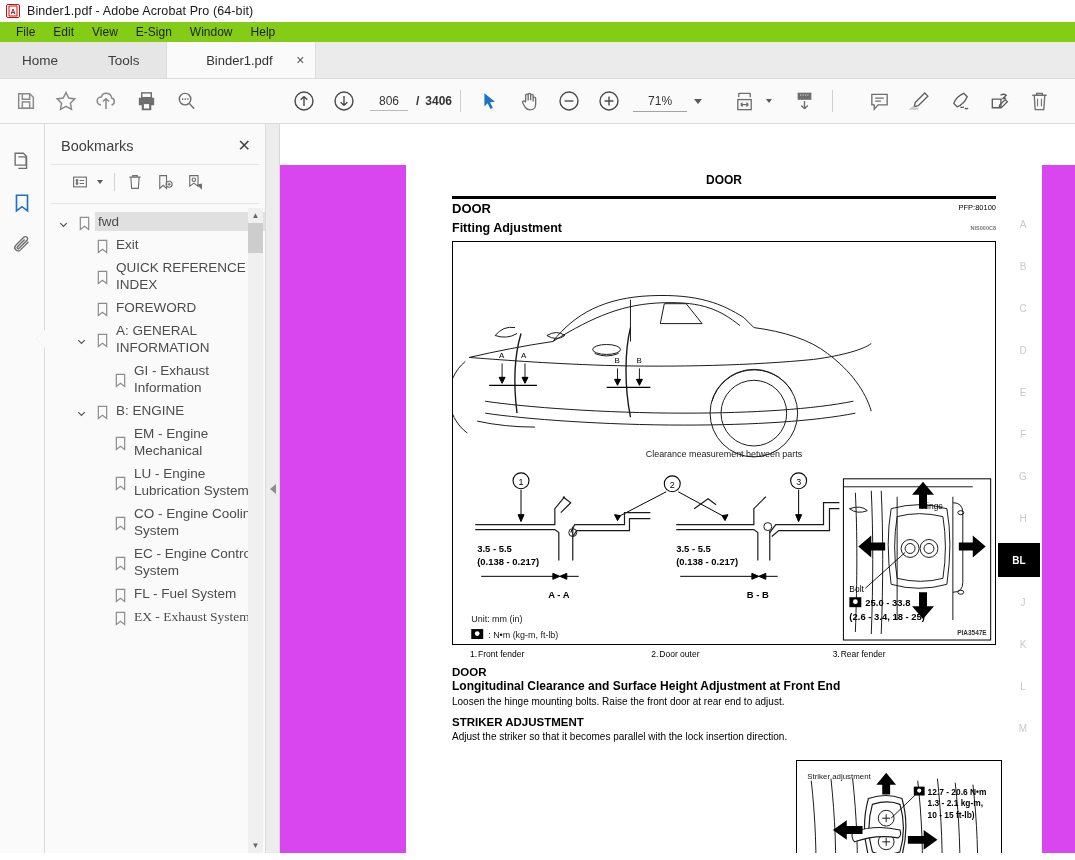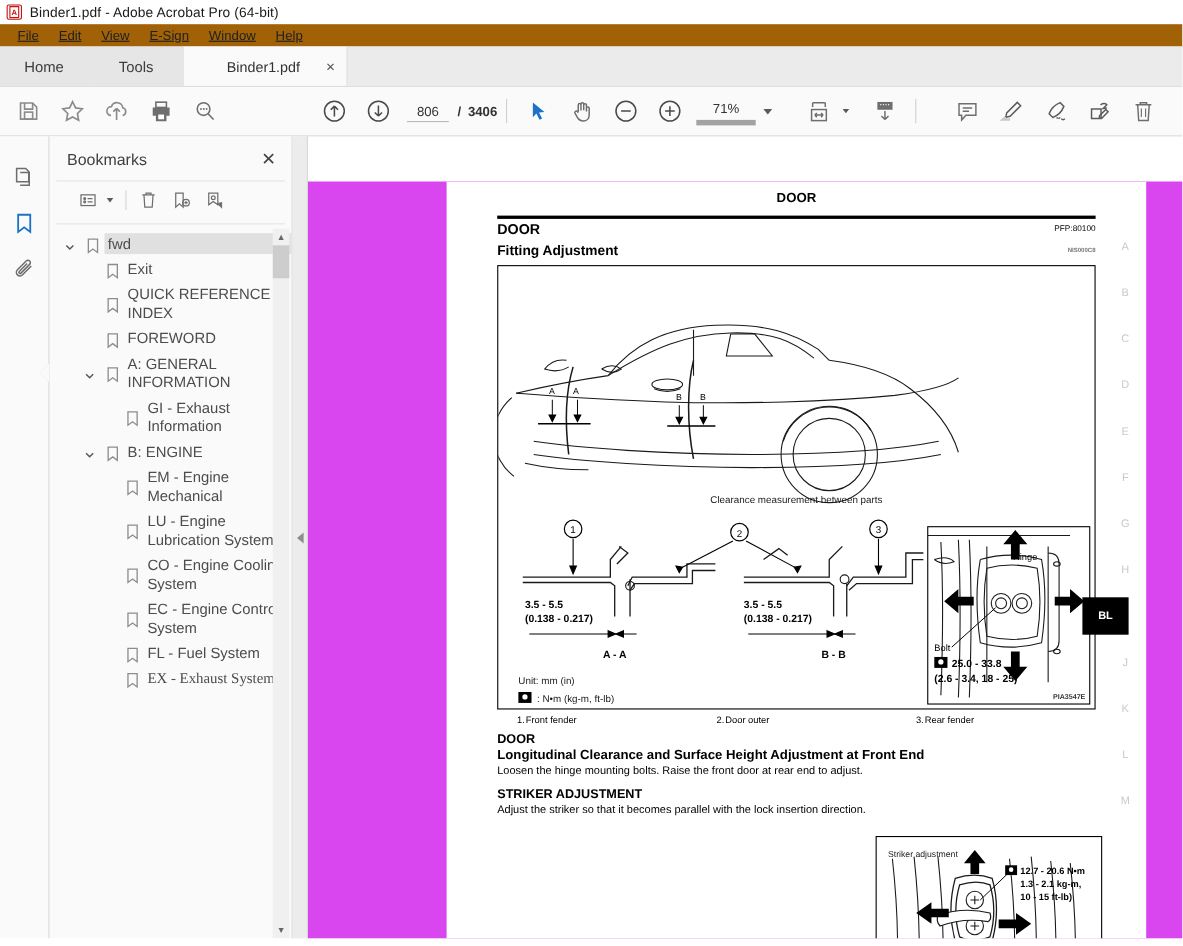--- a/index.html
+++ b/index.html
@@ -21,21 +21,21 @@
     width: 14px; height: 14px; margin-right: 7px; position: relative;
     border: 1px solid #c8100f; border-radius: 2px; background: #fff;
     display:inline-flex; align-items:center; justify-content:center;
     color:#c8100f; font-size:9px; font-weight:bold; line-height:1;
   }
   .titlebar .ttl { font-size: 12.5px; letter-spacing: 0.1px; }
 
   
   .menubar {
     height: 21px; display: flex; align-items: center;
-    padding-left: 7px; font-size: 12px; color: #1f1f1f; background:#a16207;text-decoration:underline;
+    padding-left: 7px; font-size: 12px; color: #1f1f1f; background:#84cc16;
   }
   .menubar .mi { padding: 1px 9px 2px 9px; cursor: default; }
 
   
   .tabstrip {
     height: 36px; background: #ebebeb; display: flex; align-items: flex-end;
     border-bottom: 1px solid #dcdcdc; position: relative;
   }
   .tabstrip .tabs-left { display:flex; align-items:stretch; height:36px;justify-content:space-between; }
   .navtab {
@@ -66,21 +66,21 @@
   }
   .pagenum {
     width: 38px; text-align: center; border: none; border-bottom: 1px solid #b9b9b9;
     background: transparent; font-size: 12px; color: #333; padding: 2px 0;
     font-family: "Liberation Sans", sans-serif;
   }
   .pagetot { margin-left: 10px; font-size: 12px; color: #333; font-weight: bold;}
   .zoombox { display: flex; align-items: center; margin-left: 4px; }
   .zoomval {
     width: 54px; text-align: center; font-size: 12px; color: #333;
-    border-bottom: 5px solid #a3a3a3; padding: 3px 0;
+    border-bottom: 1px solid #a3a3a3; padding: 3px 0;
   }
   .caret-dn {
     width: 0; height: 0; border-left: 4px solid transparent; border-right: 4px solid transparent;
     border-top: 5px solid #5a5a5a; margin-left: 7px;
   }
   .caret-sm {
     width: 0; height: 0; border-left: 3px solid transparent; border-right: 3px solid transparent;
     border-top: 4px solid #5a5a5a; margin-left: 2px;
   }
 
@@ -179,21 +179,21 @@
 
   
   .tabidx {
     position: absolute; right: 0; top: 0; width: 34px; height: 100%;
   }
   .tabidx .ti {
     position: absolute; right: 4px; width: 30px; height: 22px;
     display:flex; align-items:center; justify-content:center;
     font-size: 10px; color: #c9c9c9;
   }
-  .tabidx .ti.active { background: #000; color: #fff; font-weight: bold; font-size: 10px; right: 16px; width: 42px; height: 34px;}
+  .tabidx .ti.active { background: #000; color: #fff; font-weight: bold; font-size: 10px; right: 2px; width: 42px; height: 34px;}
   svg text { font-family: "Liberation Sans", sans-serif; }
 </style>
 </head>
 <body>
 
 <div id="app">
 
   <div class="titlebar">
     <span class="acro-logo">
       <svg width="12" height="12" viewBox="0 0 12 12">

